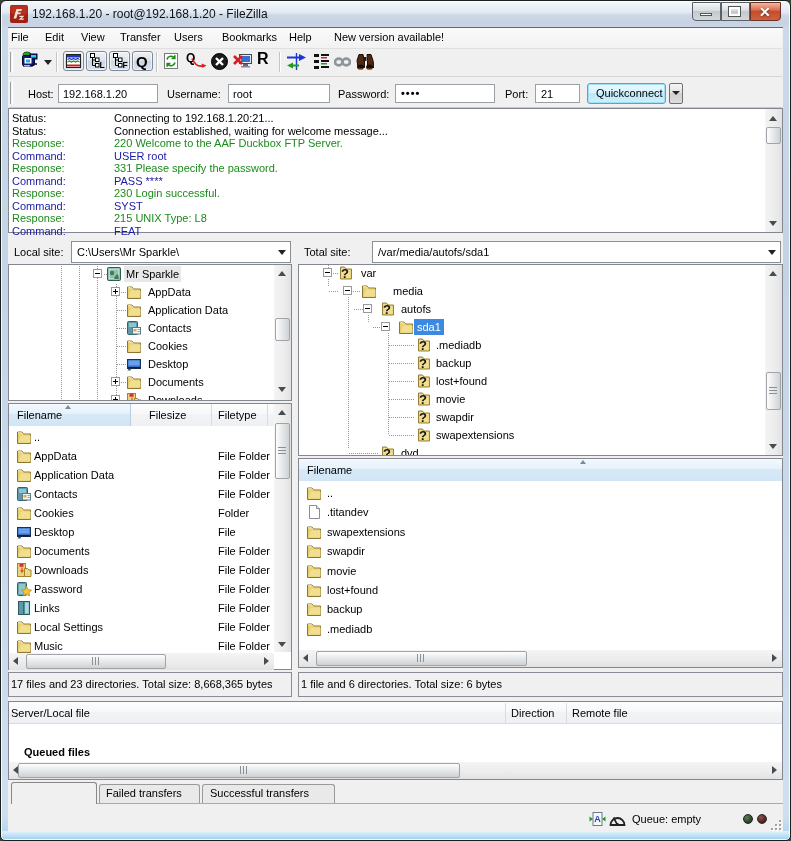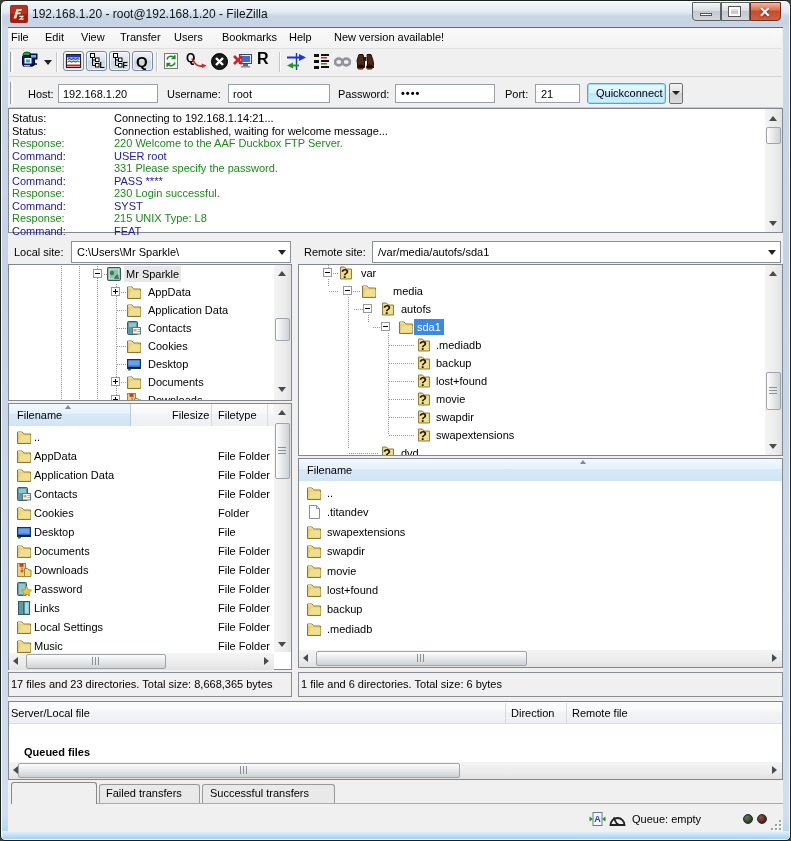--- a/index.html
+++ b/index.html
@@ -176,21 +176,21 @@
 <div class="input" style="left:535px;top:84px;width:45px;height:19px"></div>
 <div class="t" style="left:541px;top:88px">21</div>
 <div class="abs" style="left:587px;top:83px;width:79px;height:21px;border:1px solid #3ab0e2;border-radius:3px;background:linear-gradient(180deg,#ecfaff,#d6f2fd 45%,#bce8fa 50%,#cdeffc);box-shadow:inset 0 0 0 1px #9fdef4"></div>
 <div class="t" style="left:596px;top:87px">Quickconnect</div>
 <div class="abs" style="left:669px;top:83px;width:14px;height:21px;border:1px solid #707070;border-radius:2px;background:linear-gradient(180deg,#f5f5f5,#e3e3e3 45%,#d0d0d0 50%,#dcdcdc)"></div>
 <div class="ard" style="left:672px;top:91px;border-left-width:4px;border-right-width:4px;border-top-width:4px;border-top-color:#222"></div>
 
 <div class="inset" style="left:8px;top:108px;width:775px;height:125px"></div>
 <div id="log">
     <div class="t" style="left:12px;top:112.0px;color:#000000">Status:</div>
-    <div class="t" style="left:114px;top:112.0px;color:#000000">Connecting to 192.168.1.14:21...</div>
+    <div class="t" style="left:114px;top:112.0px;color:#000000">Connecting to 192.168.1.20:21...</div>
     <div class="t" style="left:12px;top:124.5px;color:#000000">Status:</div>
     <div class="t" style="left:114px;top:124.5px;color:#000000">Connection established, waiting for welcome message...</div>
     <div class="t" style="left:12px;top:137.1px;color:#1c8b1c">Response:</div>
     <div class="t" style="left:114px;top:137.1px;color:#1c8b1c">220 Welcome to the AAF Duckbox FTP Server.</div>
     <div class="t" style="left:12px;top:149.7px;color:#1a1aa6">Command:</div>
     <div class="t" style="left:114px;top:149.7px;color:#1a1aa6">USER root</div>
     <div class="t" style="left:12px;top:162.2px;color:#1c8b1c">Response:</div>
     <div class="t" style="left:114px;top:162.2px;color:#1c8b1c">331 Please specify the password.</div>
     <div class="t" style="left:12px;top:174.8px;color:#1a1aa6">Command:</div>
     <div class="t" style="left:114px;top:174.8px;color:#1a1aa6">PASS ****</div>
@@ -206,21 +206,21 @@
 
 <div class="sb-v" style="left:765px;top:109px;width:17px;height:123px"></div>
 <div class="aru" style="left:769px;top:116px"></div>
 <div class="thumb-v" style="left:766px;top:127px;width:15px;height:17px"></div>
 <div class="ard" style="left:769px;top:221px"></div>
 
 <div class="t" style="left:14px;top:246px">Local site:</div>
 <div class="input" style="left:71px;top:241px;width:220px;height:22px;border-color:#8b9097"></div>
 <div class="t" style="left:77px;top:246px">C:\Users\Mr Sparkle\</div>
 <div class="ard" style="left:278px;top:250px;border-top-color:#222"></div>
-<div class="t" style="left:304px;top:246px">Remote site:</div>
+<div class="t" style="left:304px;top:246px">Total site:</div>
 <div class="input" style="left:372px;top:241px;width:409px;height:22px;border-color:#8b9097"></div>
 <div class="t" style="left:378px;top:246px">/var/media/autofs/sda1</div>
 <div class="ard" style="left:768px;top:250px;border-top-color:#222"></div>
 
 <div class="inset" style="left:8px;top:264px;width:284px;height:137px"></div>
 <div id="ltree" style="position:absolute;left:9px;top:265px;width:264px;height:135px;overflow:hidden">
     <div style="position:absolute;left:-9px;top:-265px;width:791px;height:841px">
       <div class="abs" style="left:61px;top:266px;width:1px;height:134px;background:repeating-linear-gradient(180deg,#969696 0 1px,transparent 1px 2px)"></div>
       <div class="abs" style="left:79px;top:266px;width:1px;height:134px;background:repeating-linear-gradient(180deg,#969696 0 1px,transparent 1px 2px)"></div>
       <div class="abs" style="left:97px;top:266px;width:1px;height:134px;background:repeating-linear-gradient(180deg,#969696 0 1px,transparent 1px 2px)"></div>
@@ -310,21 +310,21 @@
 <div class="ard" style="left:278px;top:387px"></div>
 
 <div class="inset" style="left:8px;top:403px;width:284px;height:267px"></div>
 <div id="llist" style="position:absolute;left:9px;top:404px;width:282px;height:249px;overflow:hidden">
     <div style="position:absolute;left:-9px;top:-404px;width:791px;height:841px">
       <div class="hdrblue abs" style="left:9px;top:404px;width:122px;height:22px;border-right:1px solid #b8cddc"></div>
       <div class="hdrwhite abs" style="left:131px;top:404px;width:81px;height:22px;border-right:1px solid #d8dce0"></div>
       <div class="hdrwhite abs" style="left:212px;top:404px;width:56px;height:22px;border-right:1px solid #d8dce0"></div>
       <div class="hdrwhite abs" style="left:268px;top:404px;width:6px;height:22px"></div>
       <div class="t" style="left:17px;top:409px">Filename</div>
-      <div class="t" style="left:172px;top:409px">Filesize</div>
+      <div class="t" style="left:149px;top:409px">Filesize</div>
       <div class="t" style="left:218px;top:409px">Filetype</div>
       <div class="aru" style="left:65px;top:405px;border-bottom-color:#7a8a98;border-left-width:3.5px;border-right-width:3.5px;border-bottom-width:4px"></div>
       <svg class="abs" style="left:16px;top:429px" width="16" height="16" viewBox="0 0 16 16">
 <path d="M1.5 3 h4.5 l1.5 2 h7 v9.5 h-13 z" fill="#e3c55f" stroke="#8f7630" stroke-width="1"></path>
 <path d="M2.5 4 h3 l1.3 1.8 h6.7 v8 h-11 z" fill="#e9d175"></path>
 <path d="M2.5 13.5 l2.5-7 h9.5 v7 z" fill="#f0df90"></path>
 <path d="M2 3.8 h3.6 l1.3 1.8" fill="none" stroke="#faf0bc" stroke-width="1"></path>
 </svg>
       <div class="t" style="left:34px;top:431px">..</div>
       <svg class="abs" style="left:16px;top:448px" width="16" height="16" viewBox="0 0 16 16">

